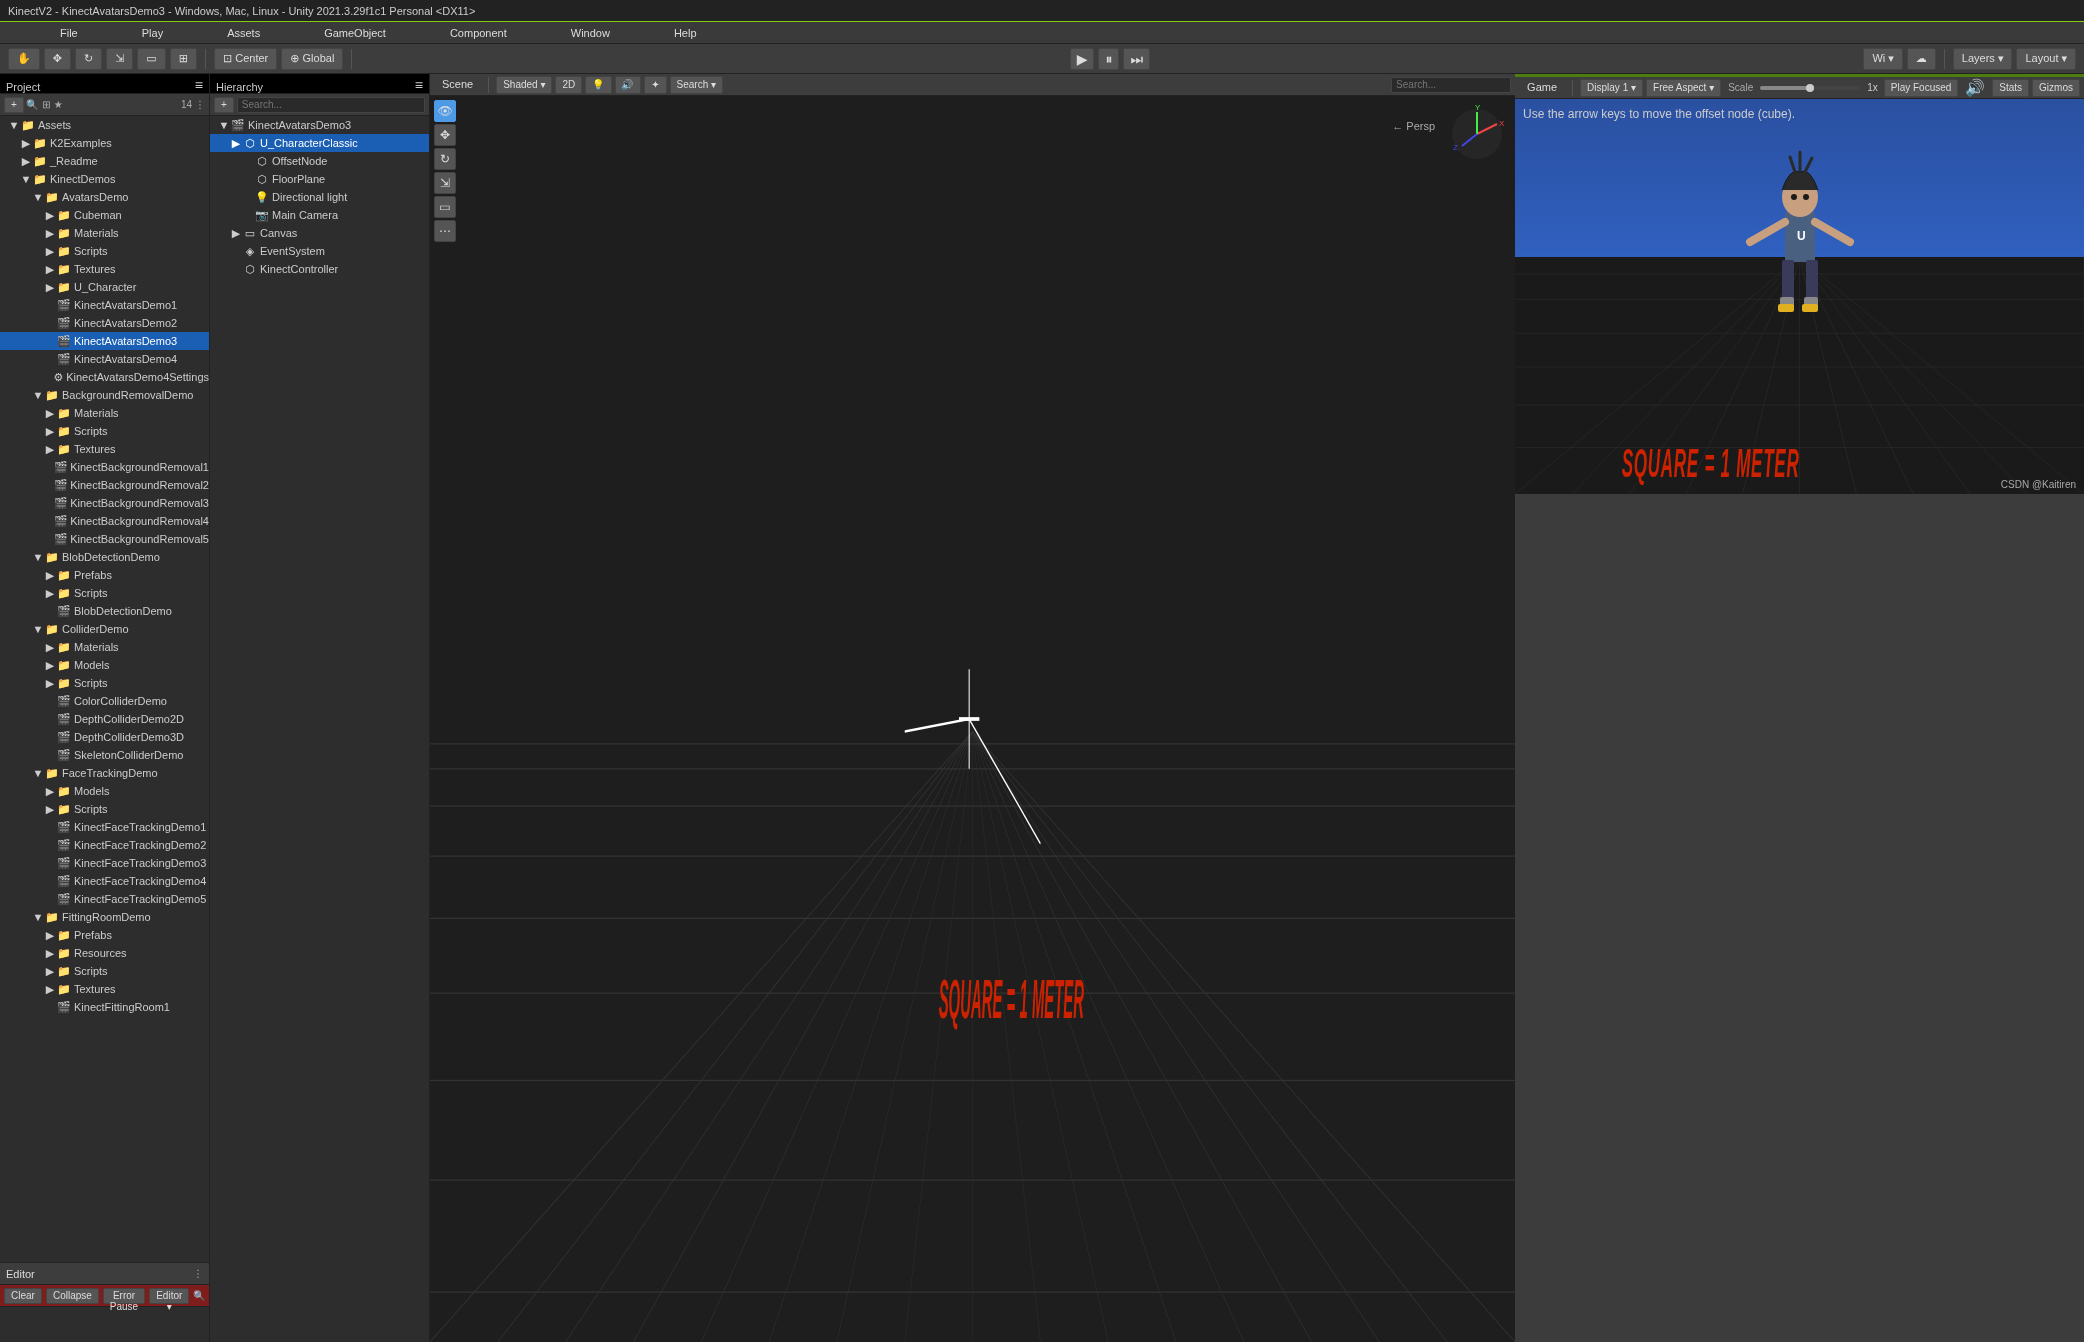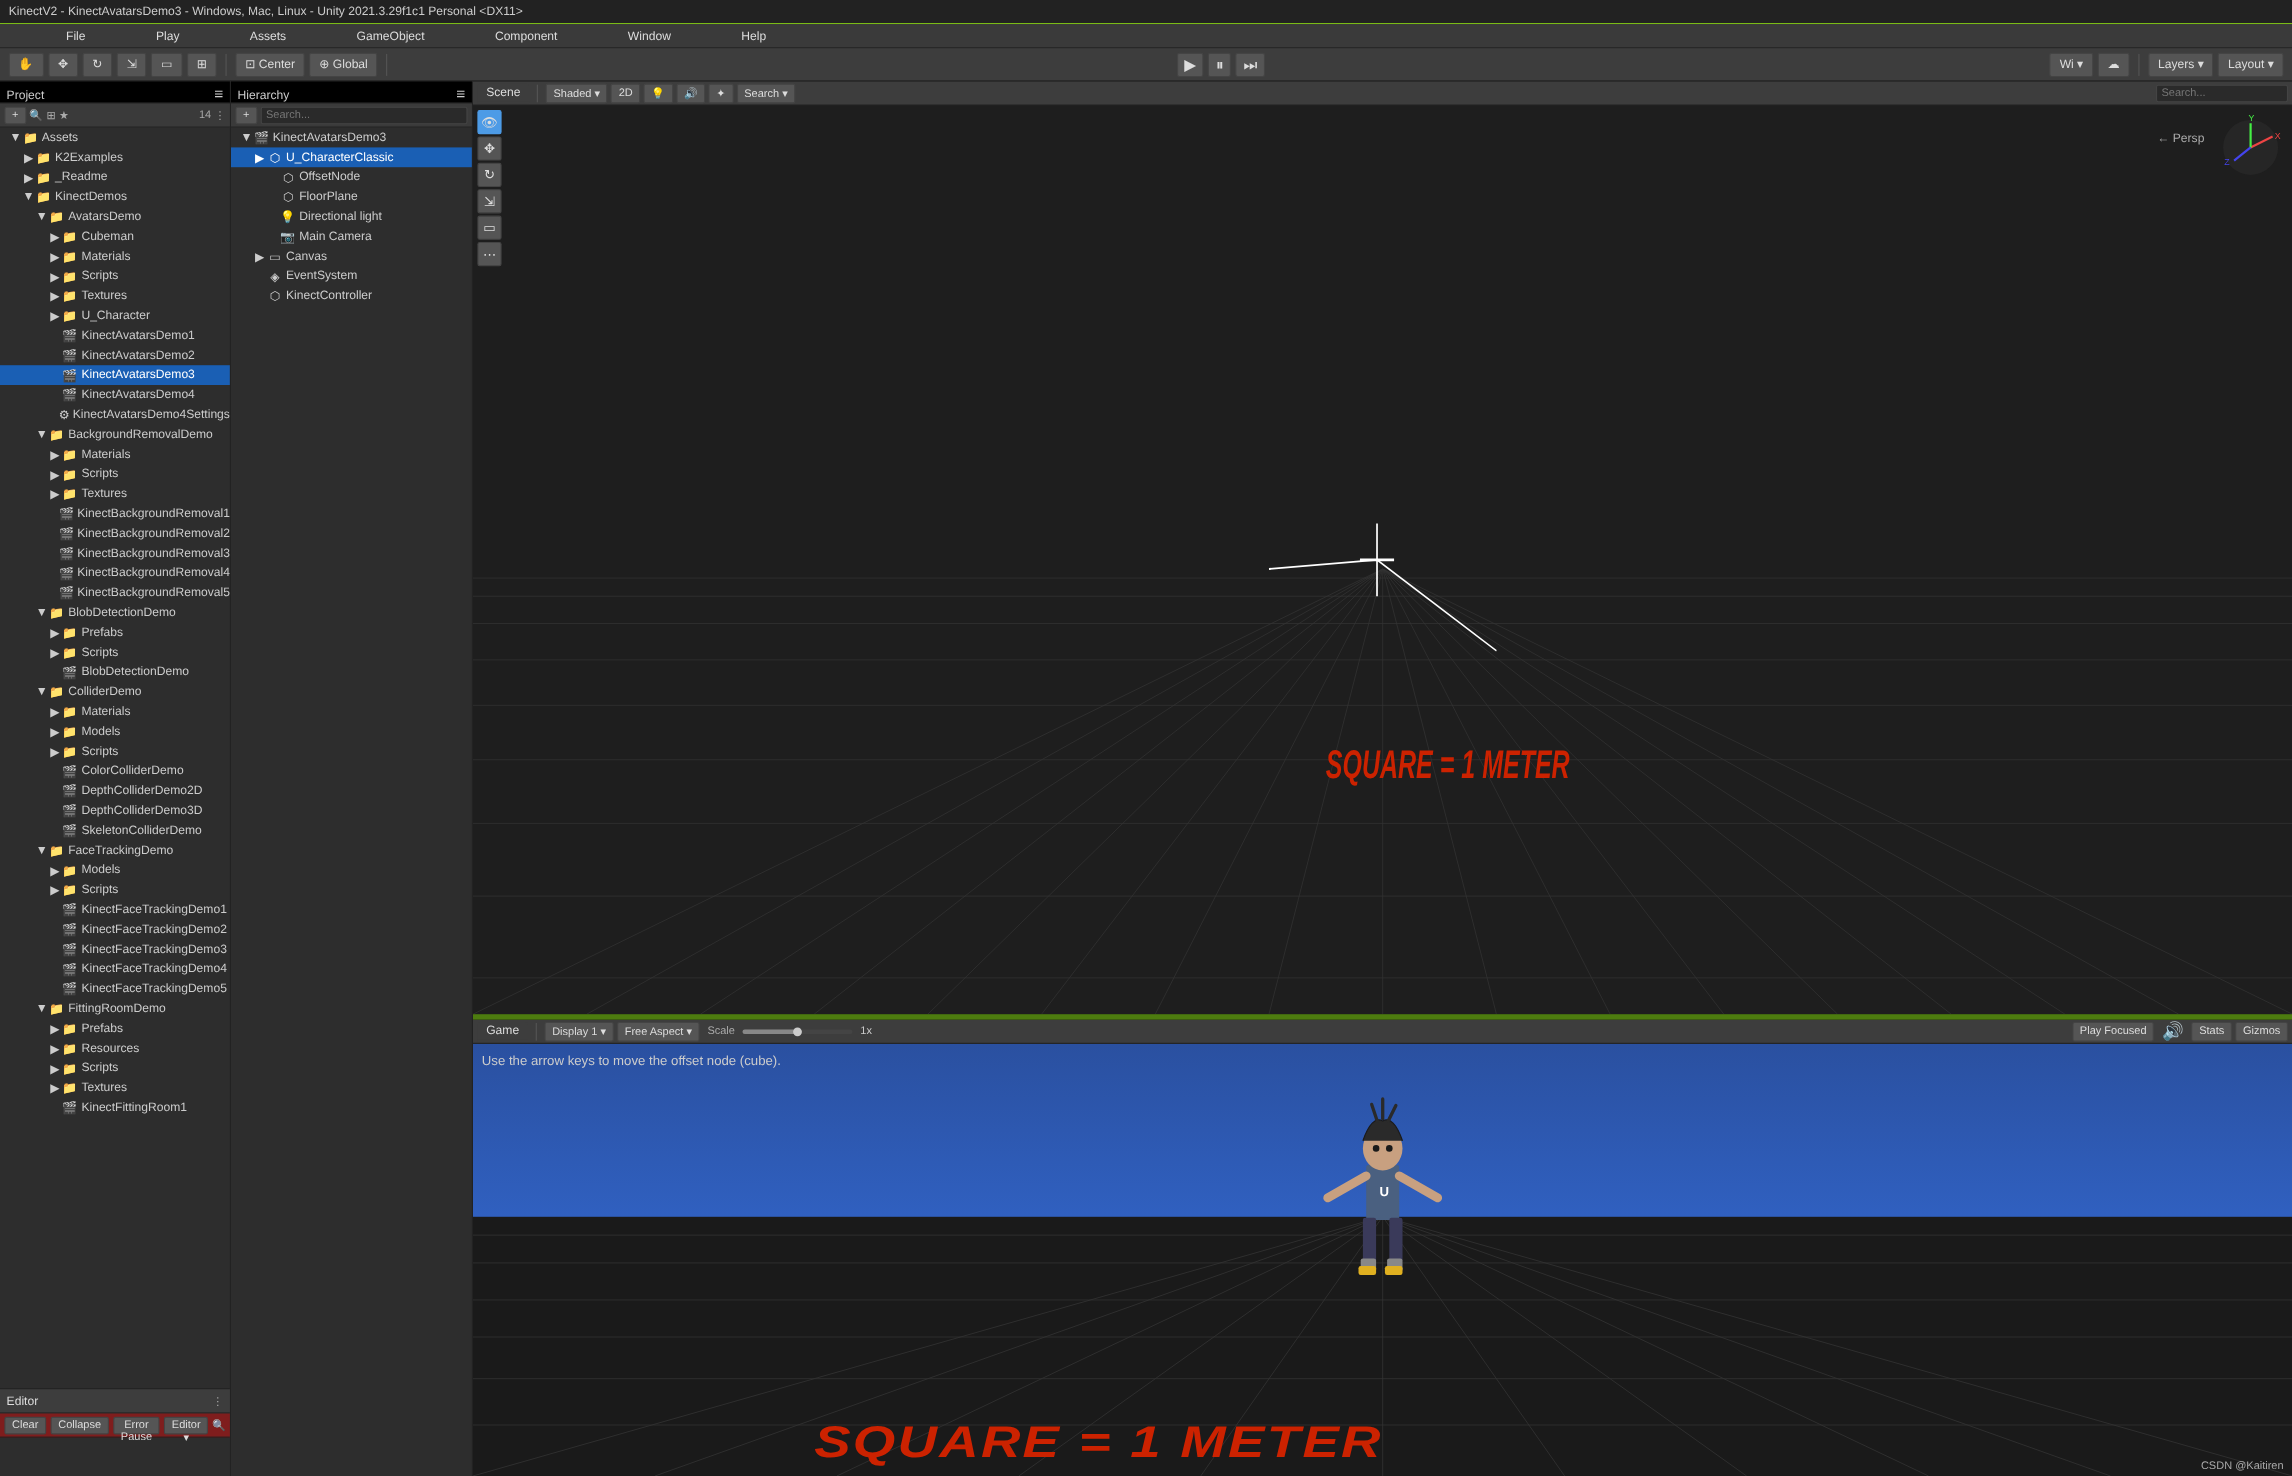--- a/index.html
+++ b/index.html
@@ -125,21 +125,21 @@
       background: #2d2d2d;
       display: flex;
       flex-direction: column;
       border-right: 1px solid #222;
     }
 
     
     #center-panel {
       flex: 1;
       display: flex;
-      flex-direction: column;
+      flex-direction: row;
       background: #3c3c3c;
     }
 
     
     #scene-view {
       flex: 1;
       background: #1a1a1a;
       position: relative;
       overflow: hidden;
     }
@@ -181,21 +181,21 @@
       position: relative;
       overflow: hidden;
     }
 
     
     #game-view {
       height: 420px;
       background: #1a1a1a;
       position: relative;
       overflow: hidden;
-      border-top: 5px solid #4d7c0f;
+      border-top: 3px solid #4d7c0f;
     }
 
     .game-toolbar {
       height: 22px;
       background: #3d3d3d;
       display: flex;
       align-items: center;
       padding: 0 4px;
       gap: 3px;
       border-bottom: 1px solid #222;

